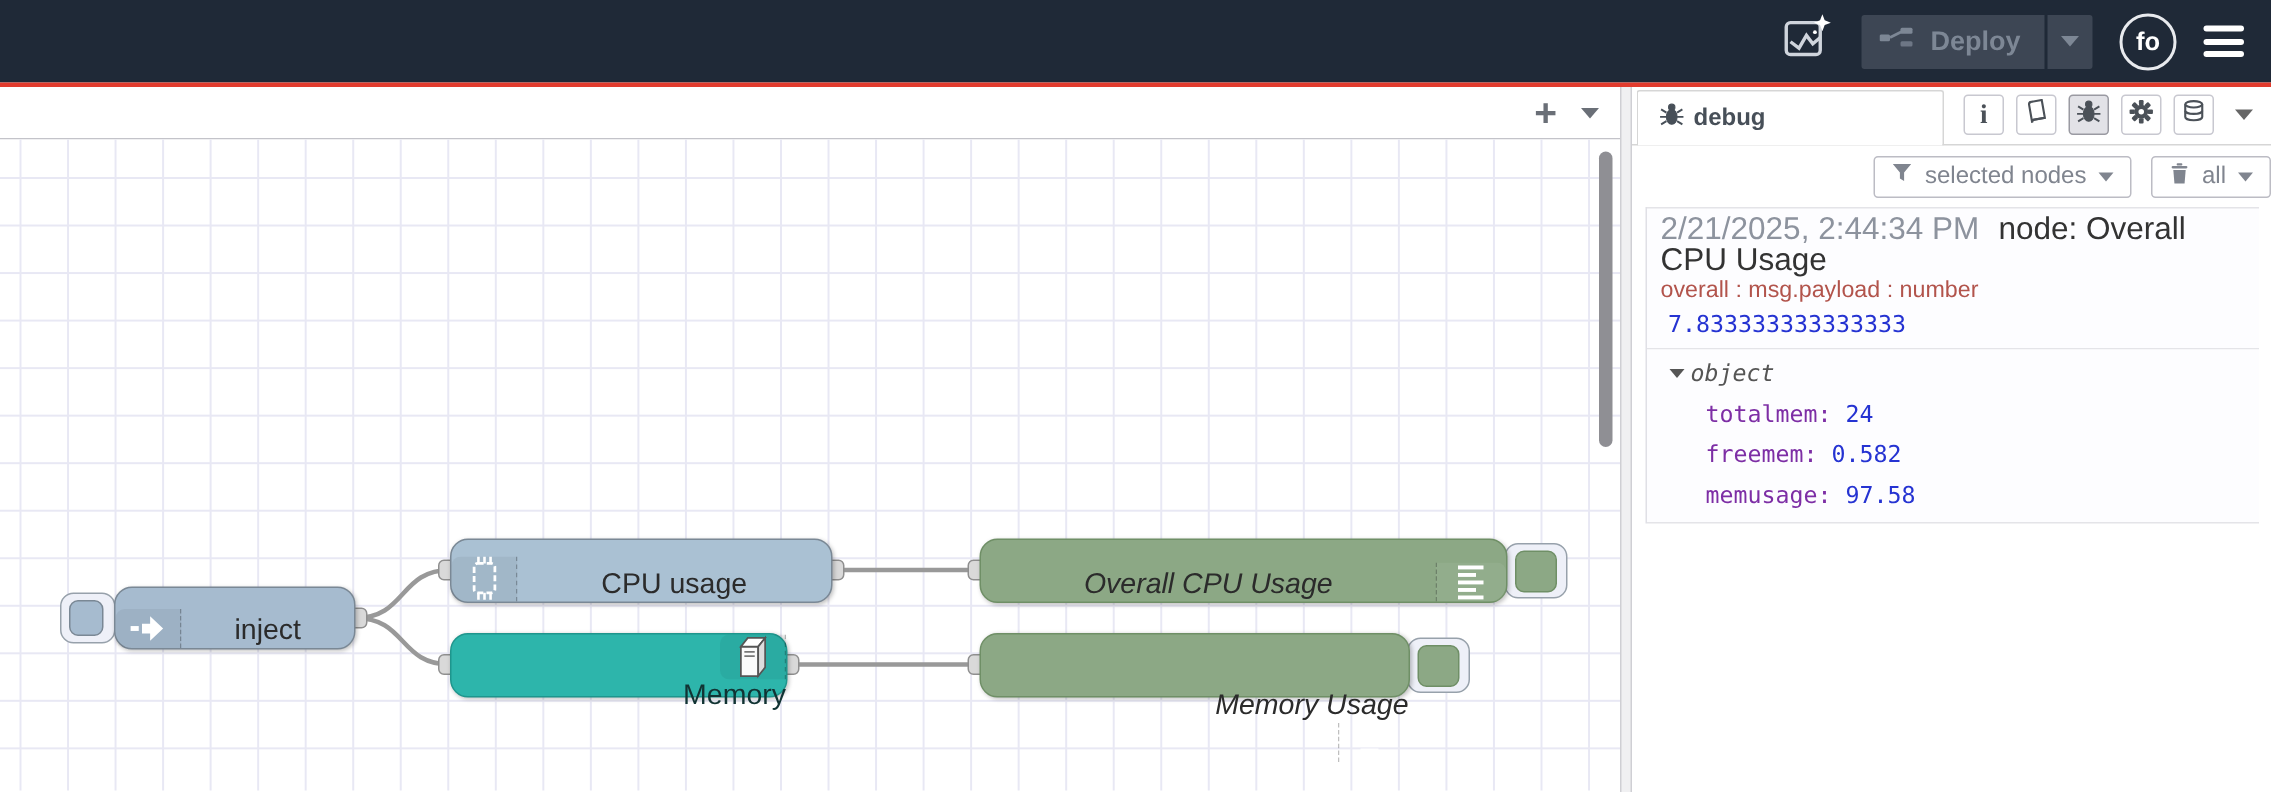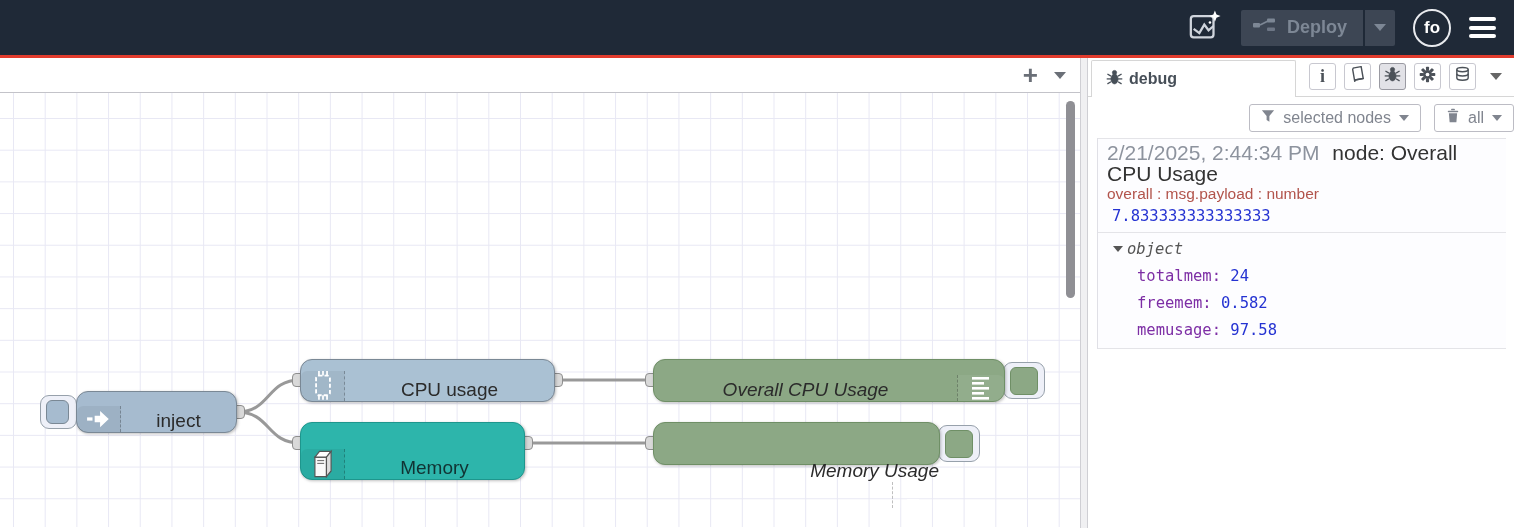--- a/index.html
+++ b/index.html
@@ -197,21 +197,21 @@
                 <line x1="12" y1="0" x2="12" y2="4"></line>
               <line x1="15.5" y1="0" x2="15.5" y2="4"></line>
             </g>
           </svg>
         </div>
         <div class="nlabel">CPU usage</div>
       </div>
 
       <div class="port" style="left:292px; top:343px;"></div>
       <div class="port" style="left:517px; top:343px;"></div>
-      <div class="node n-teal" style="left:300px; top:329px; width:225px; height:58px;">
+      <div class="node n-teal" style="left:300px; top:329px; width:225px; height:43px;flex-direction:column;">
         <div class="icon-area">
           <svg width="28" height="30" viewBox="0 0 24 26">
             <polygon points="5,7 15,7 15,24 5,24" fill="#fafafa" stroke="#555" stroke-width="1"></polygon>
             <polygon points="5,7 9,2 19,2 15,7" fill="#fff" stroke="#555" stroke-width="1"></polygon>
             <polygon points="15,7 19,2 19,19 15,24" fill="#ddd" stroke="#555" stroke-width="1"></polygon>
             <line x1="7" y1="10" x2="13" y2="10" stroke="#777" stroke-width="1"></line>
             <line x1="7" y1="12.5" x2="13" y2="12.5" stroke="#777" stroke-width="1"></line>
           </svg>
         </div>
         <div class="nlabel" style="color:#133;">Memory</div>

